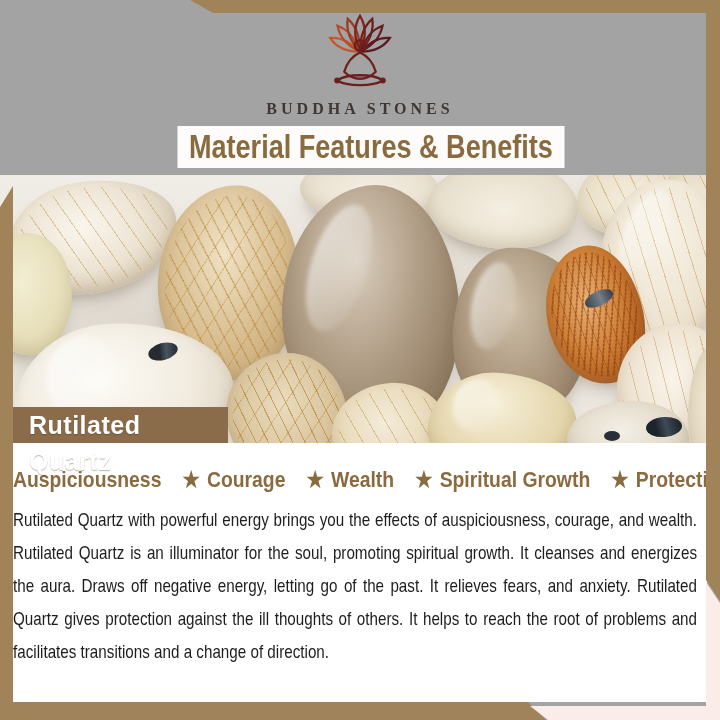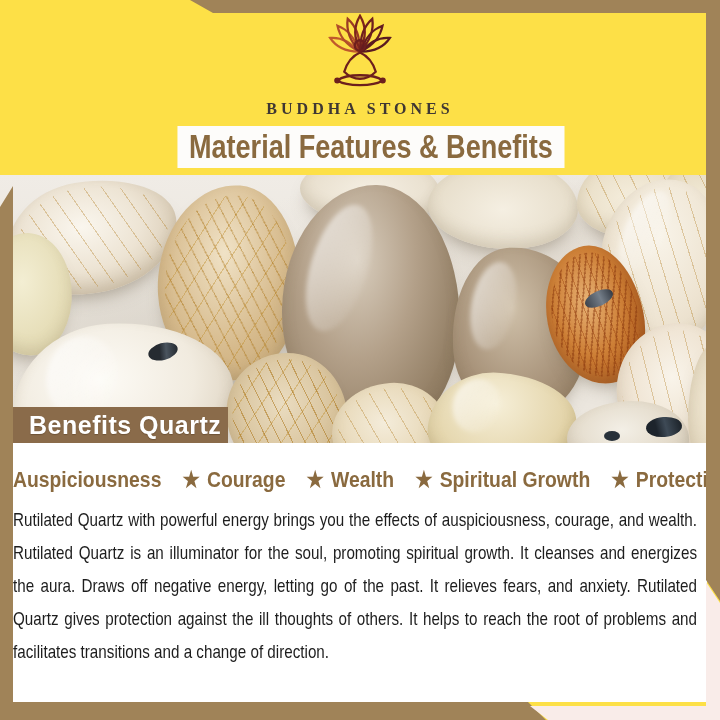--- a/index.html
+++ b/index.html
@@ -1,19 +1,19 @@
 <!DOCTYPE html>
 <html><head>
 <meta charset="utf-8">
 <style>
   html,body { margin:0; padding:0; }
   body { font-family:"Liberation Sans", sans-serif; }
   .card {
     position:relative; width:720px; height:720px;
-    background:#fde047; overflow:hidden;
+    background:#a3a3a3; overflow:hidden;
   }
   
   .ribbons { position:absolute; inset:0; z-index:30; pointer-events:none; }
   
   .logo-wrap { position:absolute; top:14px; left:0; width:720px; text-align:center; z-index:5; }
   .lotus { display:block; margin:0 auto; }
   .brand {
     margin-top:2px; font-family:"Liberation Serif", serif; font-weight:600;
     font-size:16px; letter-spacing:4px; color:#3f3733;
   }
@@ -184,21 +184,21 @@
     <div class="stone r2 gloss s14"></div>
     <div class="stone r3 goldlite s15"></div>
     <div class="stone r1 s16"></div>
     <div class="stone r2 s17"></div>
     <div class="speck sp1"></div>
     <div class="speck sp2"></div>
     <div class="speck sp3"></div>
     <div class="speck glint"></div>
   </div>
 
-  <div class="photo-label">Benefits Quartz</div>
+  <div class="photo-label">Rutilated Quartz</div>
 
   <div class="info-panel">
     <div class="benefits">
       <div class="benefits-inner">
         <span class="benefit-item"><span class="star">★</span><span>Auspiciousness</span></span>
         <span class="benefit-item"><span class="star">★</span><span>Courage</span></span>
         <span class="benefit-item"><span class="star">★</span><span>Wealth</span></span>
         <span class="benefit-item"><span class="star">★</span><span>Spiritual Growth</span></span>
         <span class="benefit-item"><span class="star">★</span><span>Protection</span></span>
       </div>

